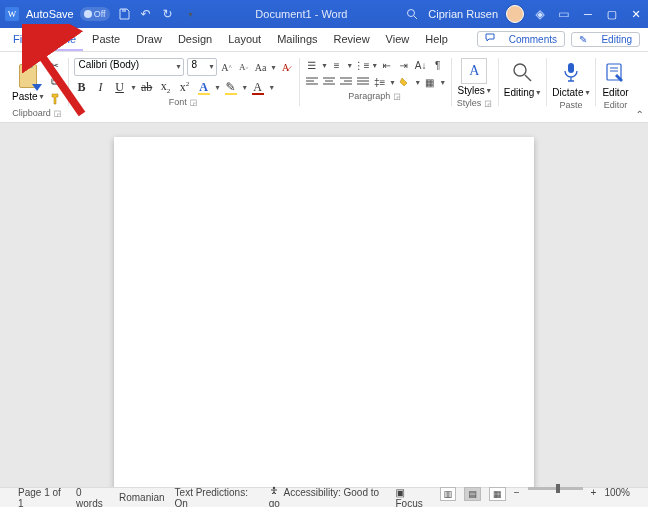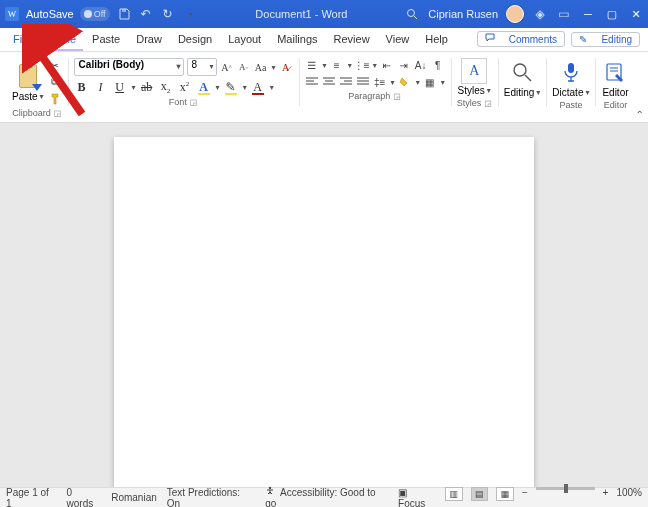--- a/index.html
+++ b/index.html
@@ -93,21 +93,21 @@
   .grplaunch { font-size: 8px; color: #888; }
   .stack { display: flex; flex-direction: column; align-items: center; gap: 1px; }
   .bigicon {
     width: 28px; height: 28px; display: flex; align-items: center; justify-content: center;
     font-size: 18px;
   }
   .row { display: flex; align-items: center; gap: 3px; }
   .tiny { width: 14px; height: 14px; display:inline-flex; align-items:center; justify-content:center; font-size:10px; color:#444; }
   .fontselect {
     border: 1px solid #c3c7cf; border-radius: 2px; font-size: 10px; height: 18px;
-    padding: 0 14px 0 4px; width: 110px; background: #fff; position: relative; font-weight: bold;
+    padding: 0 14px 0 4px; width: 110px; background: #fff; position: relative;
   }
   .fontselect .caret, .sizeselect .caret {
     position: absolute; right: 2px; top: 3px; font-size: 8px; color: #555;
   }
   .sizeselect {
     border: 1px solid #c3c7cf; border-radius: 2px; font-size: 10px; height: 18px;
     padding: 0 14px 0 4px; width: 30px; background: #fff; position: relative;
   }
   .txtbtn { font-family: "Times New Roman", serif; font-size: 12px; width: 16px; text-align: center; color: #333; }
   .colorbar-a { position: relative; }
@@ -138,21 +138,21 @@
   .canvas-area {
     flex: 1; background: #e8e8e8; display:flex; justify-content:center; align-items:flex-start; overflow:hidden;
   }
   .page {
     width: 420px; height: 560px; background:#fff; margin-top: 14px;
     box-shadow: 0 2px 6px rgba(0,0,0,0.25);
   }
   
   .statusbar {
     height: 20px; background: #f3f3f3; border-top:1px solid #ddd;
-    display:flex; align-items:center; font-size:10px; color:#444; padding:0 6px; gap:10px;
+    display:flex; align-items:center; font-size:10px; color:#444; padding:0 18px; gap:10px;
   }
   .status-right { margin-left:auto; display:flex; align-items:flex-start; gap:8px; }
   .viewbtn { width:18px; height:14px; border:1px solid #bbb; display:inline-flex; align-items:center; justify-content:center; font-size:9px; background:#fff; }
   .viewbtn.active { background:#d0d0d0; }
   .zoomslider { width:60px; height:3px; background:#bbb; position:relative; }
   .zoomslider .thumb { position:absolute; top:-3px; left:28px; width:4px; height:9px; background:#666; }
   
   .arrow-overlay {
     position:absolute;
     left: 22px;

